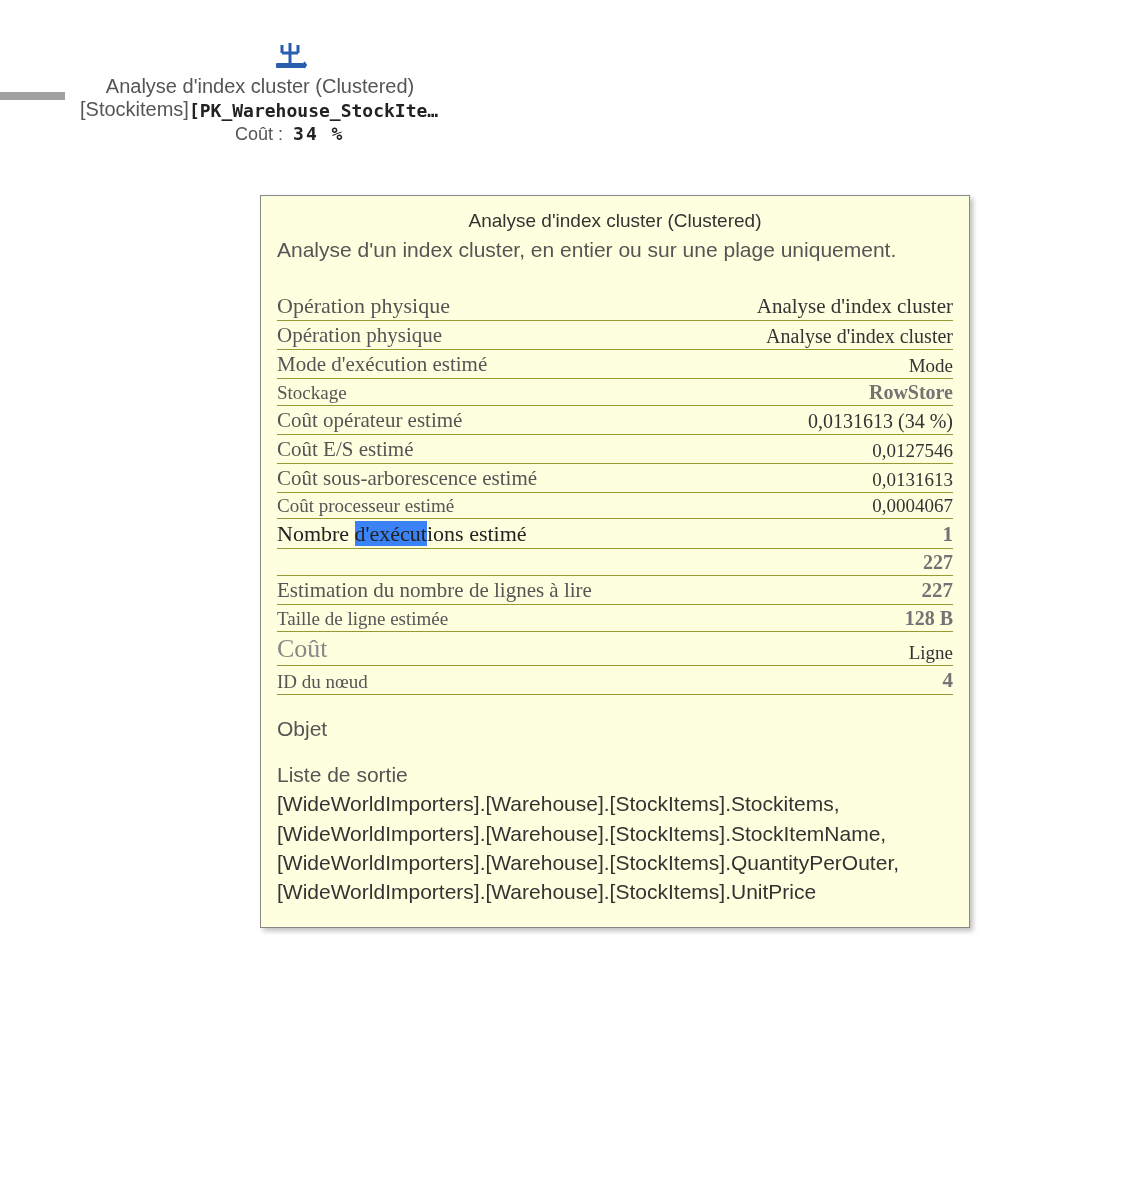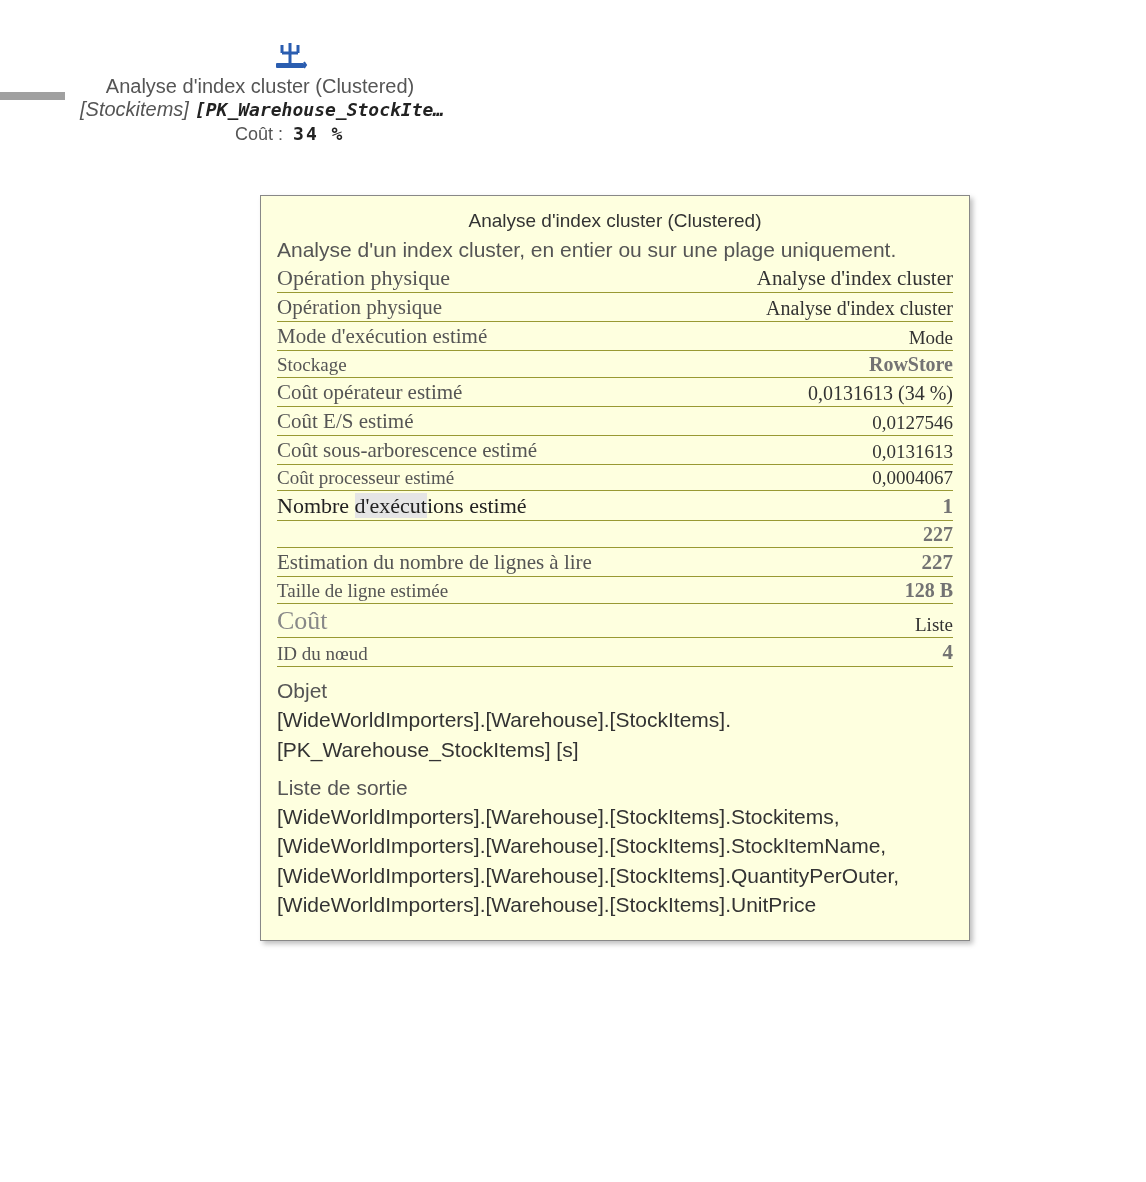--- a/index.html
+++ b/index.html
@@ -36,23 +36,21 @@
     text-align: center;
   }
   .node-sub {
     font-family: "Consolas", monospace;
     font-weight: bold;
     font-size: 18px;
     color: #222;
   }
   .node-sub-wrap {
     display: flex;
-    gap: 6px;
-    align-items: center;
-    font-style: italic;
+    align-items: flex-end;
   }
   .cost-line {
     font-size: 18px;
     color: #555;
     margin-left: 155px;
     margin-top: 2px;
   }
   .cost-line .cost-val {
     font-family: "Consolas", monospace;
     font-weight: bold;
@@ -71,20 +69,21 @@
   }
   .tooltip-title {
     text-align: center;
     font-size: 19px;
     color: #333;
     margin-bottom: 4px;
   }
   .tooltip-desc {
     font-size: 21px;
     color: #555;
+    margin-bottom: 28px;
     line-height: 1.3;
   }
   .prop-row {
     display: flex;
     justify-content: space-between;
     align-items: flex-end;
     border-bottom: 1.5px solid #999933;
     padding: 2px 0 1px 0;
     font-family: Liberation Serif, serif;
   }
@@ -94,27 +93,27 @@
   .prop-value {
     color: #333;
     text-align: left;
   }
   .fs-22 { font-size: 22px; }
   .fs-21 { font-size: 21px; }
   .fs-20 { font-size: 20px; }
   .fs-19 { font-size: 19px; }
   .bold { font-weight: 600; color: #737373; }
   .highlight {
-    background: #e5e5e5;
+    background: #3b82f6;
     text-align: center;
   }
   .section-label {
     font-size: 21px;
     color: #555;
-    margin-top: 12px;
+    margin-top: 22px;
     margin-bottom: 2px;
   }
   .section-text {
     font-size: 21px;
     color: #333;
     line-height: 1.4;
   }
   .trie {
     font-size: 26px;
     color: #888;
@@ -204,25 +203,24 @@
         <span class="prop-value fs-21 bold">227</span>
       </div>
       <div class="prop-row">
         <span class="prop-label fs-19">Taille de ligne estimée</span>
         <span class="prop-value fs-20 bold">128 B</span>
       </div>
     </div>
 
   <div class="prop-row" style="align-items:flex-end">
     <span class="trie" style="border:none">Coût</span>
-    <span class="prop-value fs-19">Liste</span>
+    <span class="prop-value fs-19">Ligne</span>
   </div>
   <div class="prop-row">
     <span class="prop-label fs-19">ID du nœud</span>
     <span class="prop-value fs-21 bold">4</span>
   </div>
 
   <div class="section-label">Objet</div>
-  <div class="section-text">[WideWorldImporters].[Warehouse].[StockItems].[PK_Warehouse_StockItems] [s]</div>
 
   <div class="section-label">Liste de sortie</div>
   <div class="section-text">[WideWorldImporters].[Warehouse].[StockItems].Stockitems, [WideWorldImporters].[Warehouse].[StockItems].StockItemName, [WideWorldImporters].[Warehouse].[StockItems].QuantityPerOuter, [WideWorldImporters].[Warehouse].[StockItems].UnitPrice</div>
 </div>
 
 </body></html>

